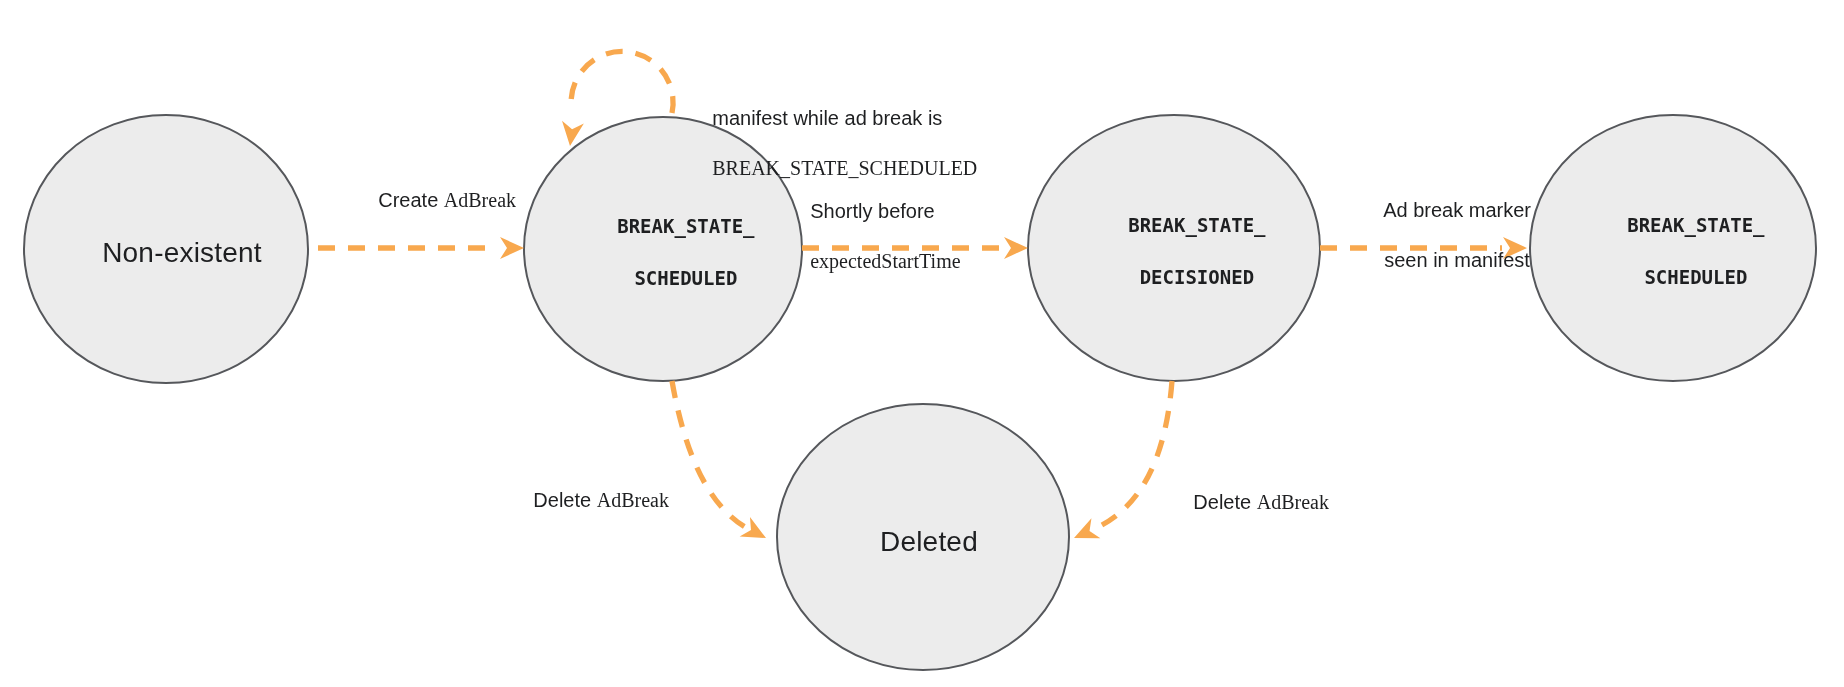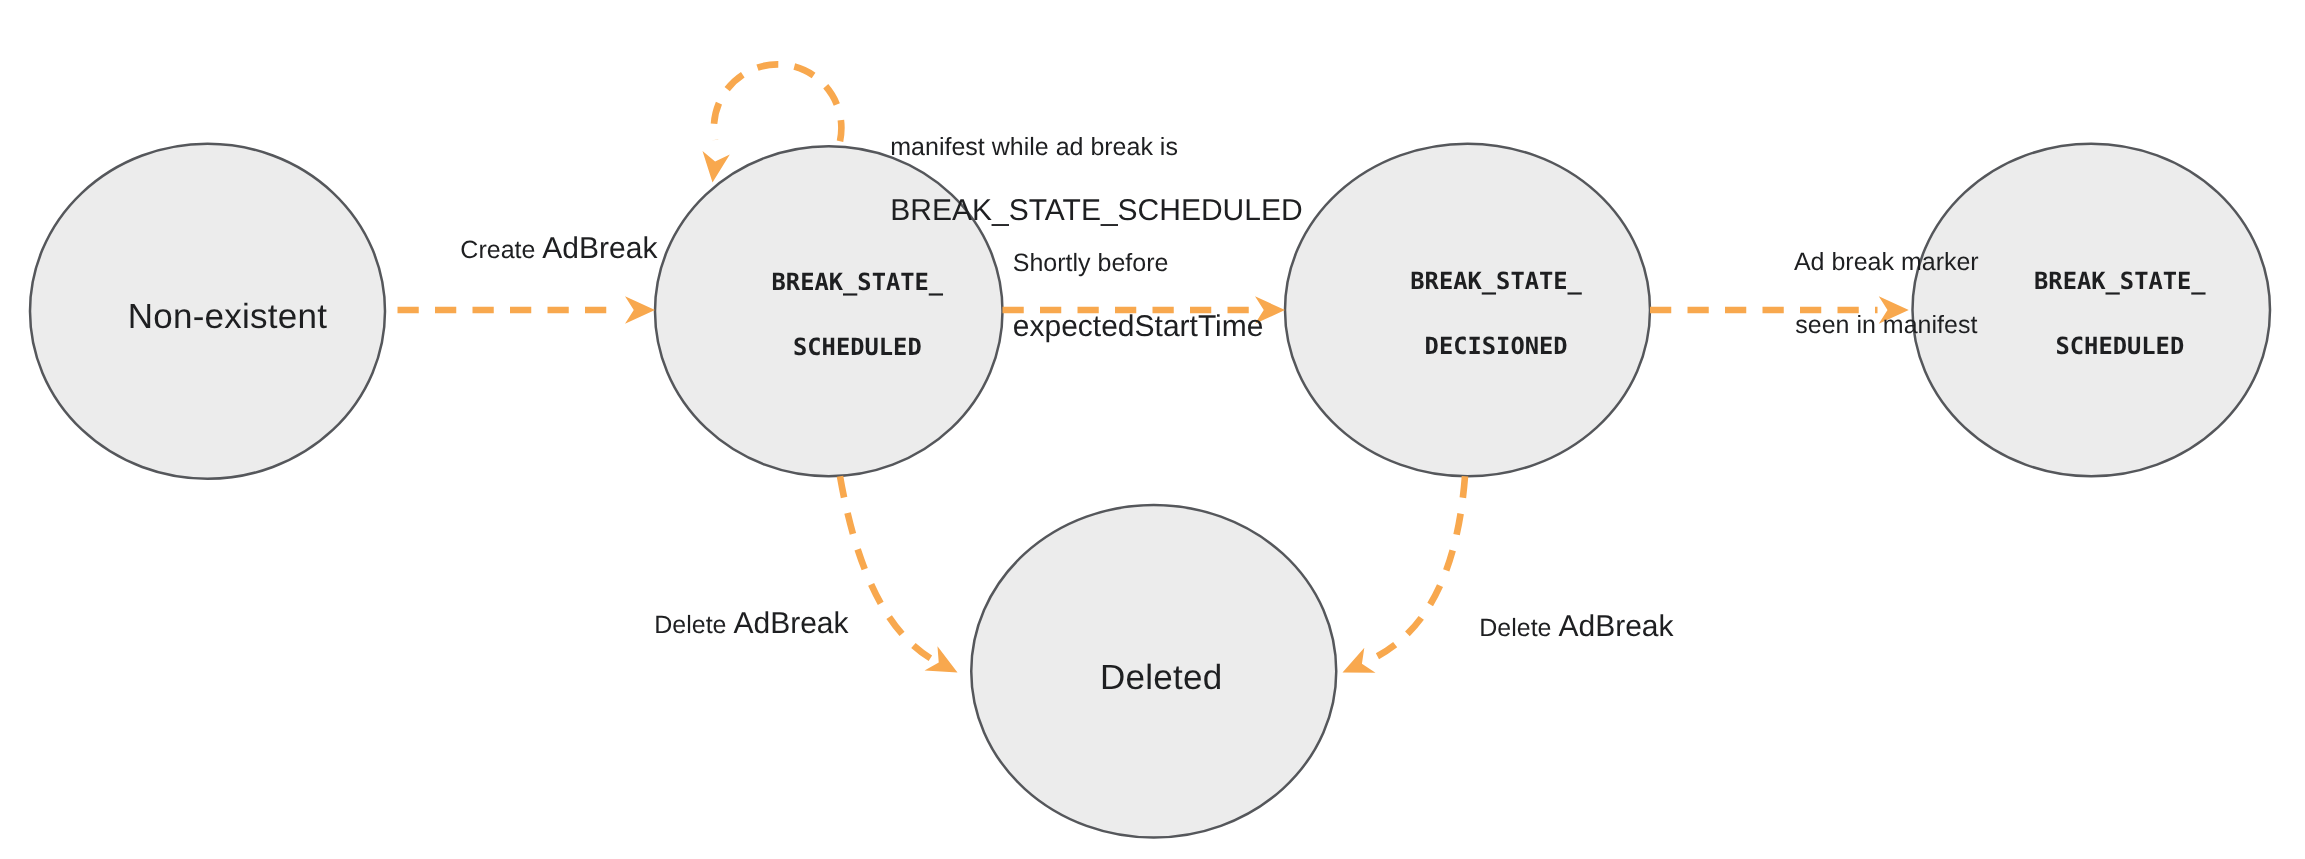--- a/index.html
+++ b/index.html
@@ -48,22 +48,22 @@
     font-family: "DejaVu Sans Mono", monospace;
     font-weight: bold;
     font-size: 19px;
     line-height: 26px;
   }
   .edge-label {
     font-size: 20px;
     line-height: 25px;
   }
   .code {
-    font-family: Liberation Sans, sans-serif;
-    font-size: 24px;
+    font-family: Liberation Serif, serif;
+    font-size: 20px;
   }
 </style>
 </head>
 <body>
 
 <div class="canvas">
 
   <svg width="1844" height="687" viewBox="0 0 1844 687">
 
     <ellipse class="state-ellipse" cx="166" cy="249" rx="142" ry="134"></ellipse>
@@ -122,21 +122,21 @@
     <br>
     <span>manifest while ad break is</span><br>
     <span class="code">BREAK_STATE_SCHEDULED</span>
   </div>
 
   <div class="label edge-label" style="left:788px; top:174px;">
     <span>Shortly before</span><br>
     <span class="code">expectedStartTime</span>
   </div>
 
-  <div class="label edge-label" style="left:1414px; top:173px;">
+  <div class="label edge-label" style="left:1362px; top:173px;">
     <span>Ad break marker</span><br>
     <span>seen in manifest</span>
   </div>
 
   <div class="label centered edge-label" style="left:590px; top:500px;">
     <span>Delete </span><span class="code">AdBreak</span>
   </div>
 
   <div class="label centered edge-label" style="left:1250px; top:502px;">
     <span>Delete </span><span class="code">AdBreak</span>

